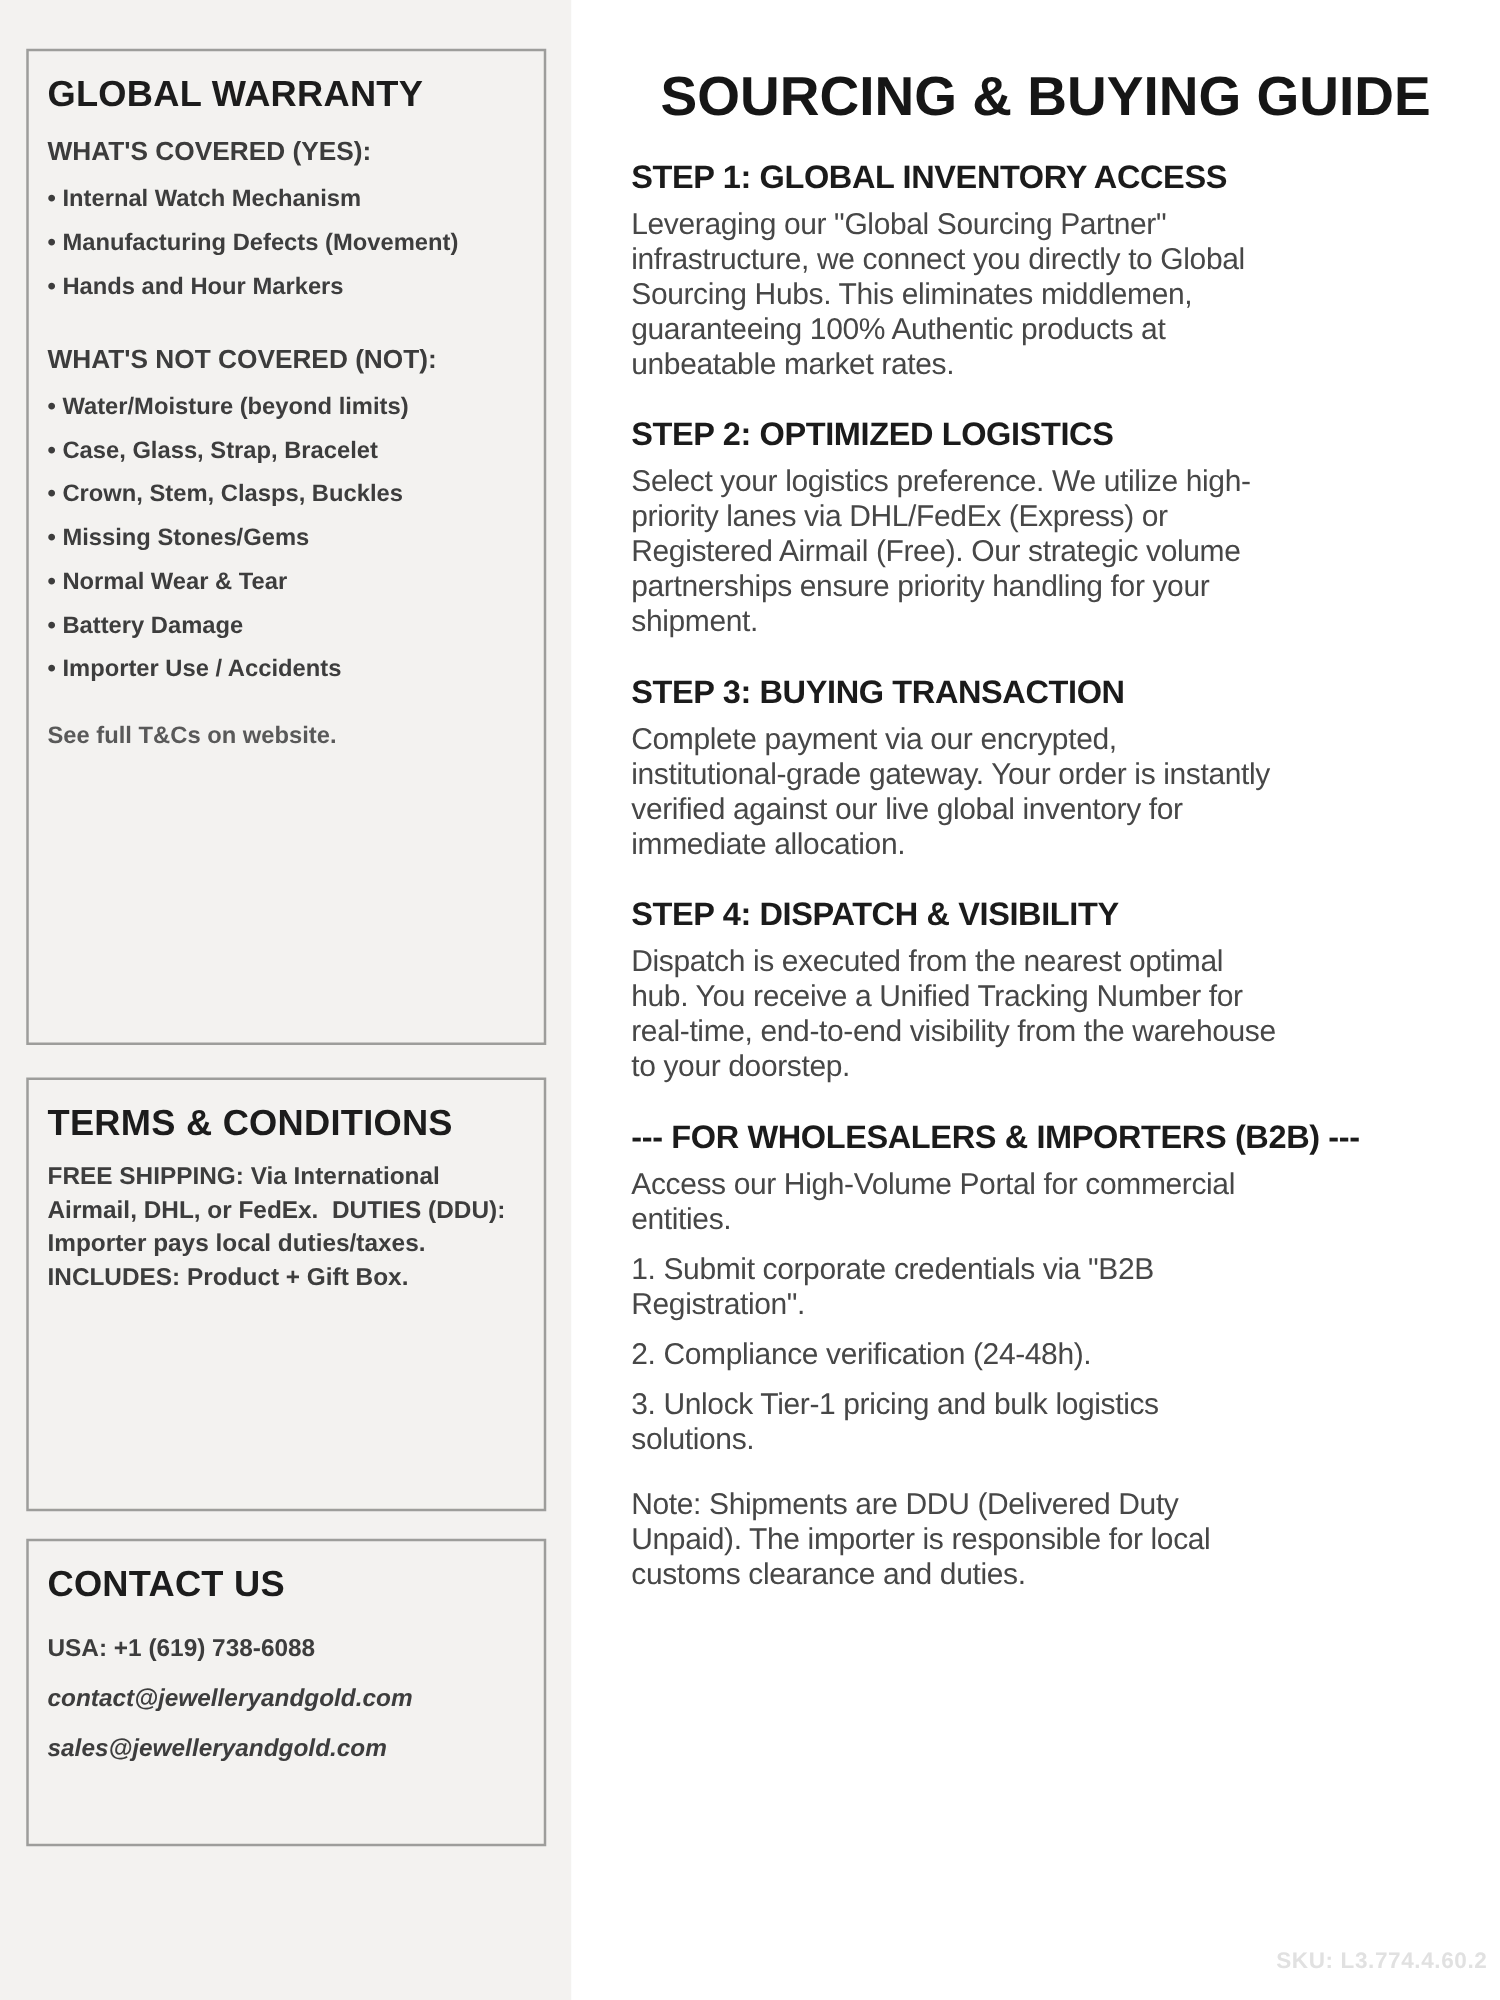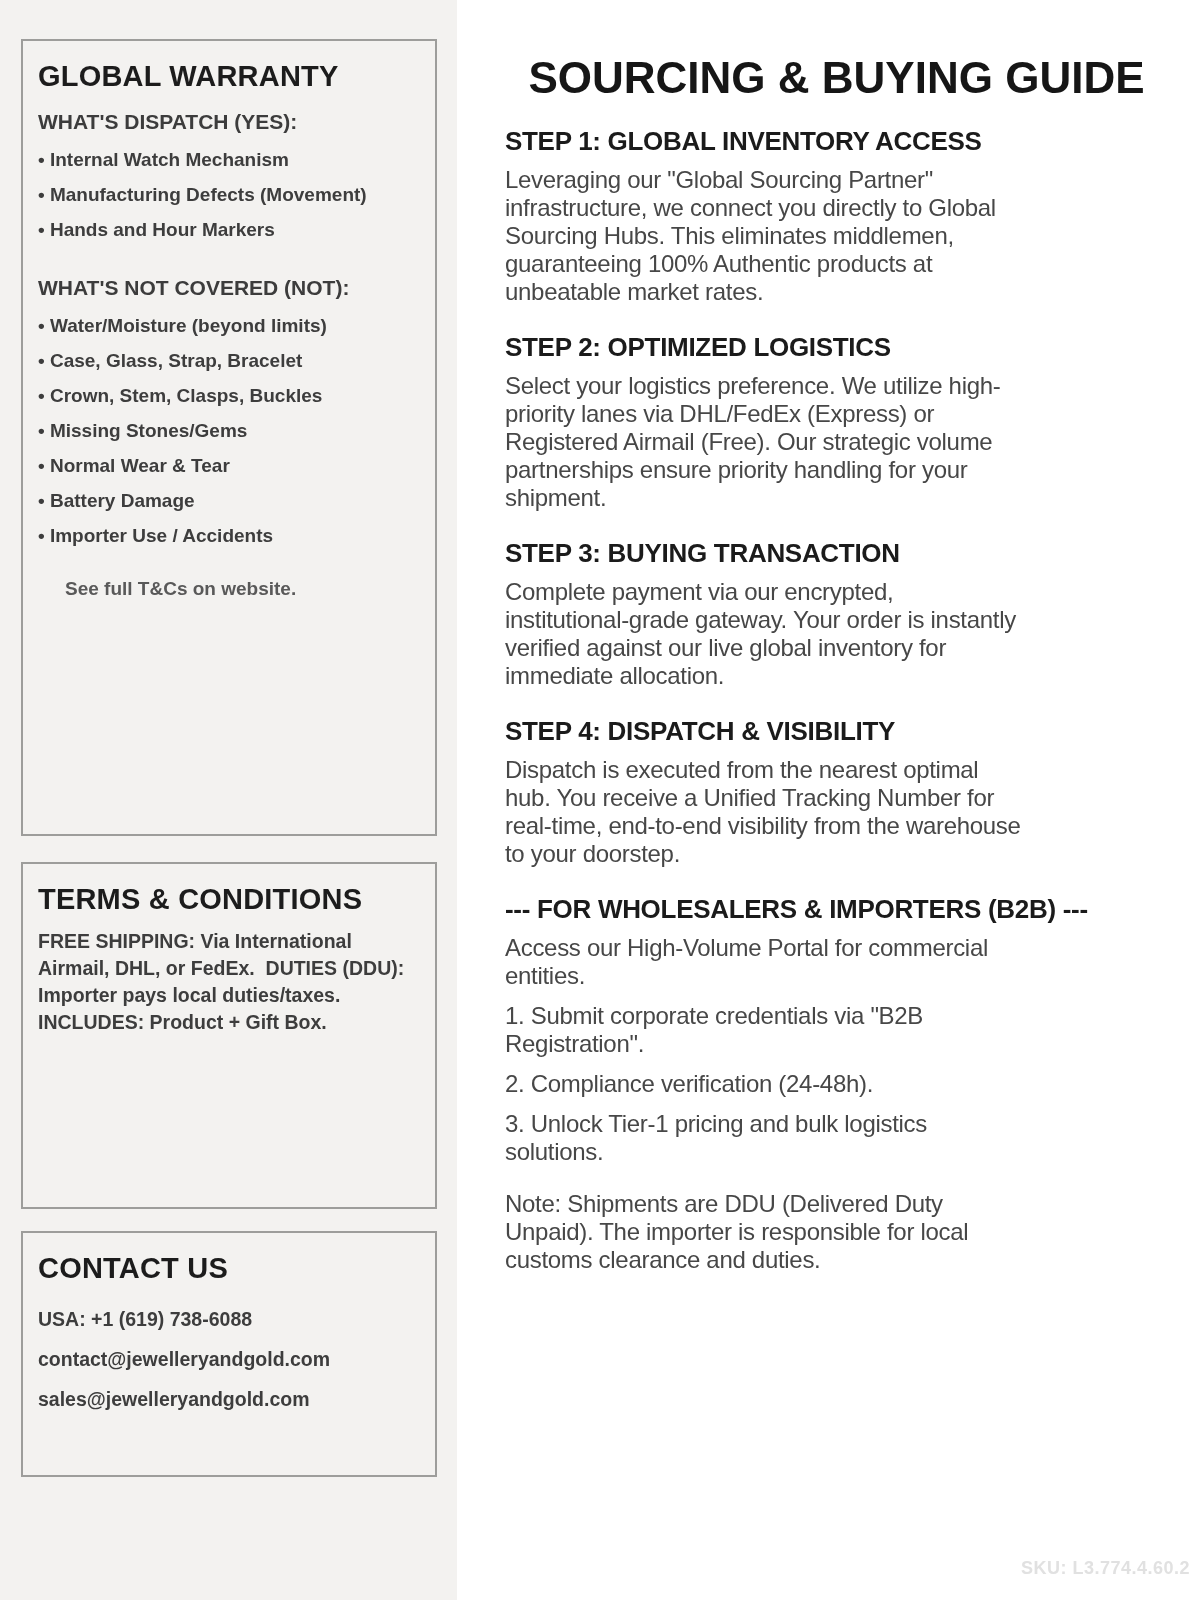--- a/index.html
+++ b/index.html
@@ -40,31 +40,31 @@
   }
   .side-list { list-style: none; margin-top: 8px; }
   .side-list li {
     font-size: 19px; font-weight: bold; color: #3d3d3d;
     line-height: 35px; white-space: nowrap;
   }
   .side-list li::before { content: "\2022\00a0 "; color: #3d3d3d; }
   .nc-gap { margin-top: 28px; }
   .side-footnote {
     margin-top: 24px; font-size: 19px; font-weight: bold;
-    color: #595959; line-height: 24px; margin-left: 27px;
+    color: #595959; line-height: 24px;
   }
   .side-par {
     margin-top: 12px; font-size: 19.5px; font-weight: bold;
     color: #3d3d3d; line-height: 27px; white-space: pre-wrap;
   }
   .contact-line {
     margin-top: 14px; font-size: 19.5px; font-weight: bold;
     color: #3d3d3d; line-height: 40px; white-space: nowrap;
   }
-  .contact-line + .contact-line { margin-top: 0; }
+  .contact-line + .contact-line { margin-top: 0; font-style: italic; }
 
   
   .main {
     position: absolute; left: 457px; top: 0;
     width: 743px; height: 1600px;
     padding: 56px 32px 0 48px;
     background: #ffffff;
   }
   .main-title {
     font-size: 44px; font-weight: bold; color: #161616;
@@ -90,21 +90,21 @@
     letter-spacing: 0.5px;
   }
 </style>
 </head>
 <body>
 
 <div class="sidebar">
 
   <div class="side-box box-warranty">
     <div class="side-title">GLOBAL WARRANTY</div>
-    <div class="side-subhead">WHAT'S DISPATCH (YES):</div>
+    <div class="side-subhead">WHAT'S COVERED (YES):</div>
     <ul class="side-list">
       <li>Internal Watch Mechanism</li>
       <li>Manufacturing Defects (Movement)</li>
       <li>Hands and Hour Markers</li>
     </ul>
     <div class="side-subhead nc-gap">WHAT'S NOT COVERED (NOT):</div>
     <ul class="side-list">
       <li>Water/Moisture (beyond limits)</li>
       <li>Case, Glass, Strap, Bracelet</li>
       <li>Crown, Stem, Clasps, Buckles</li>

